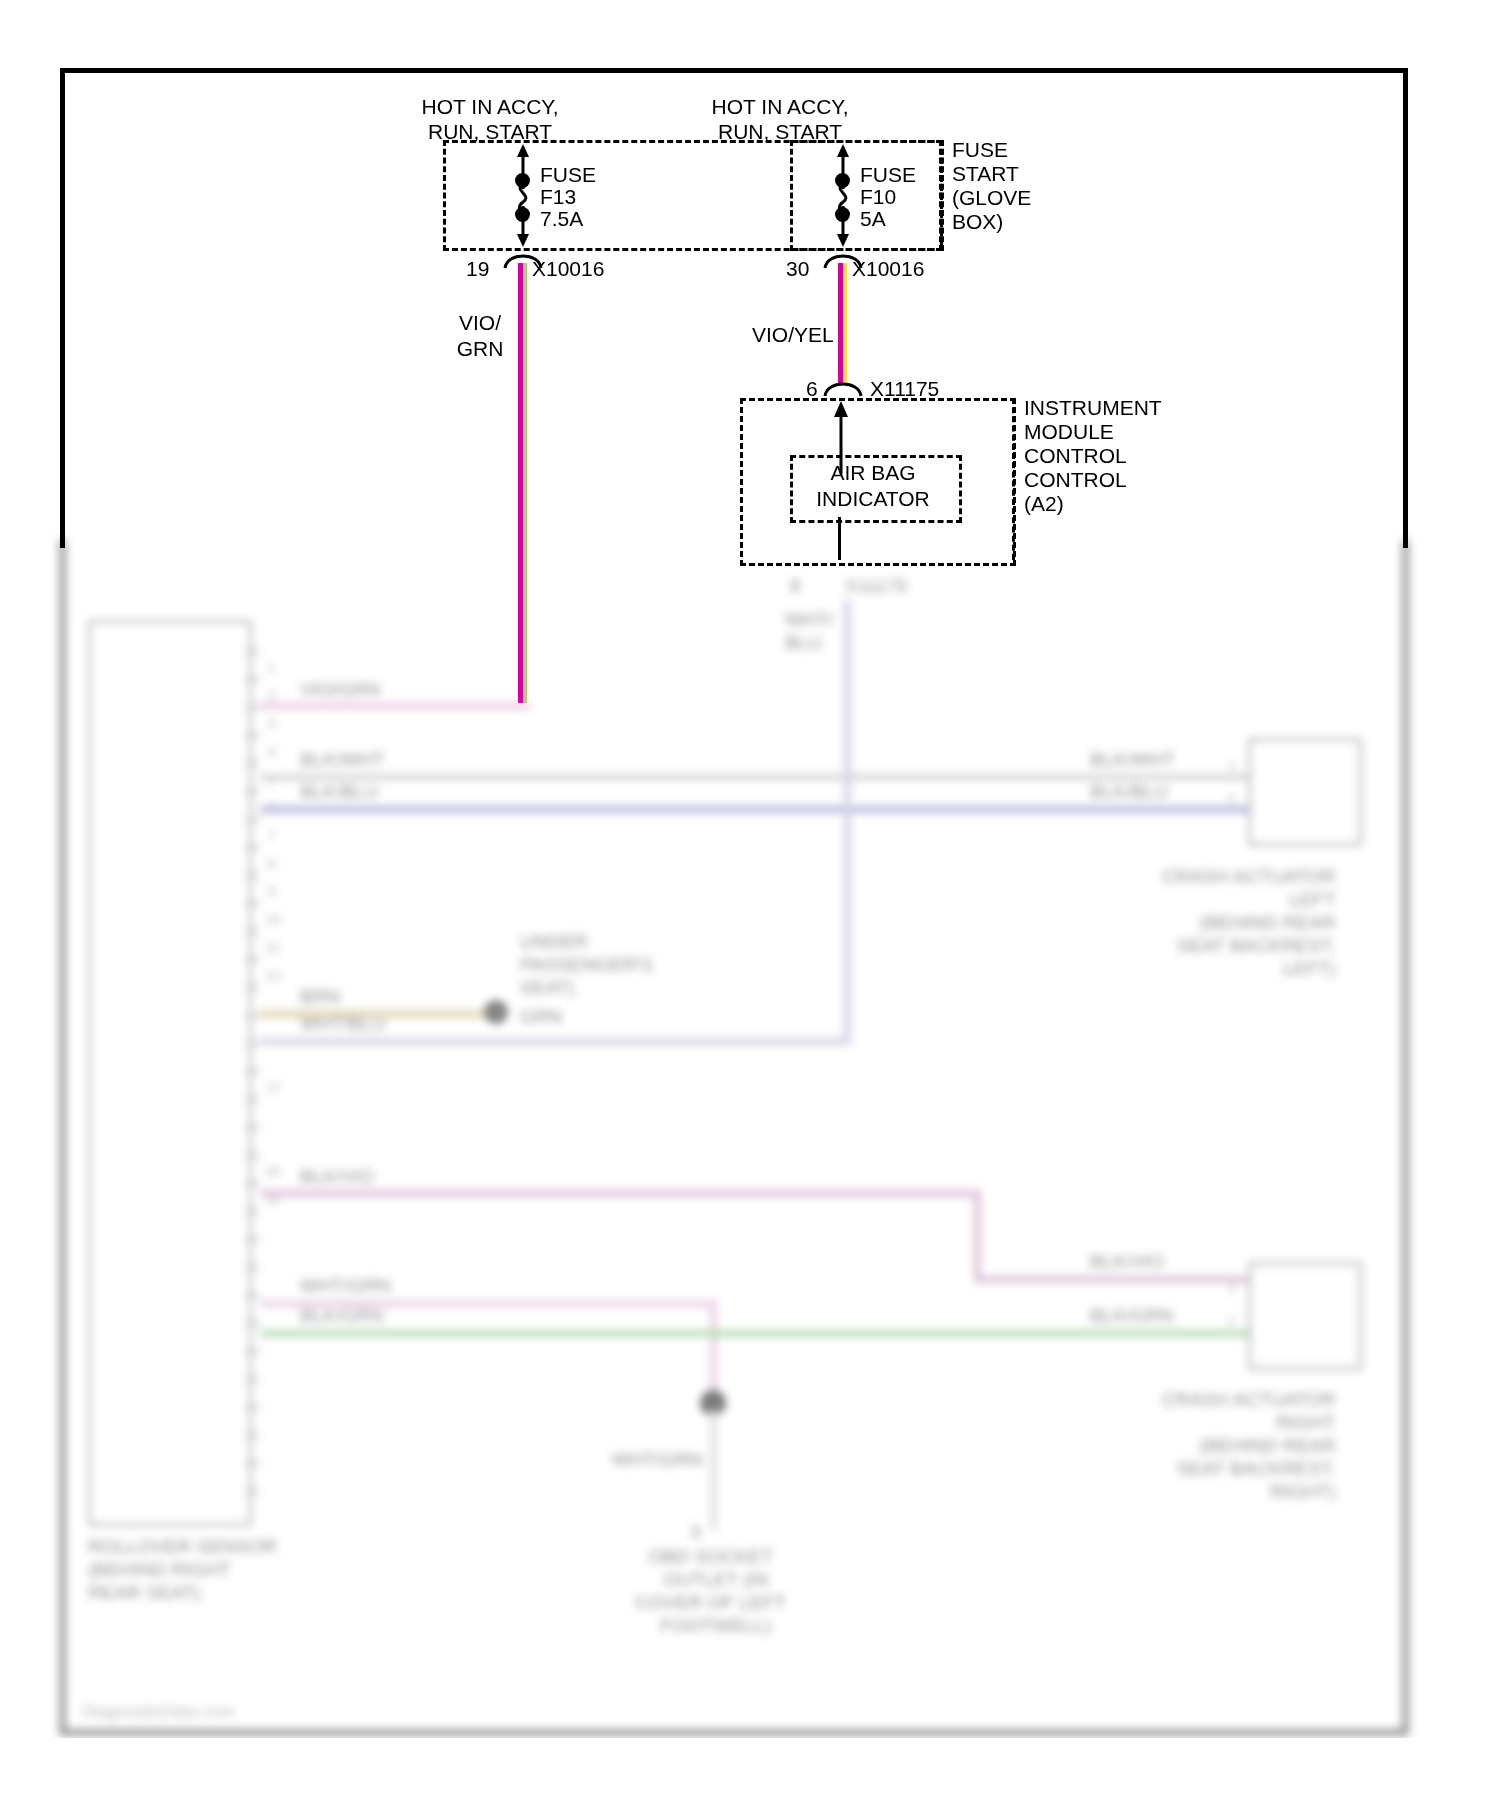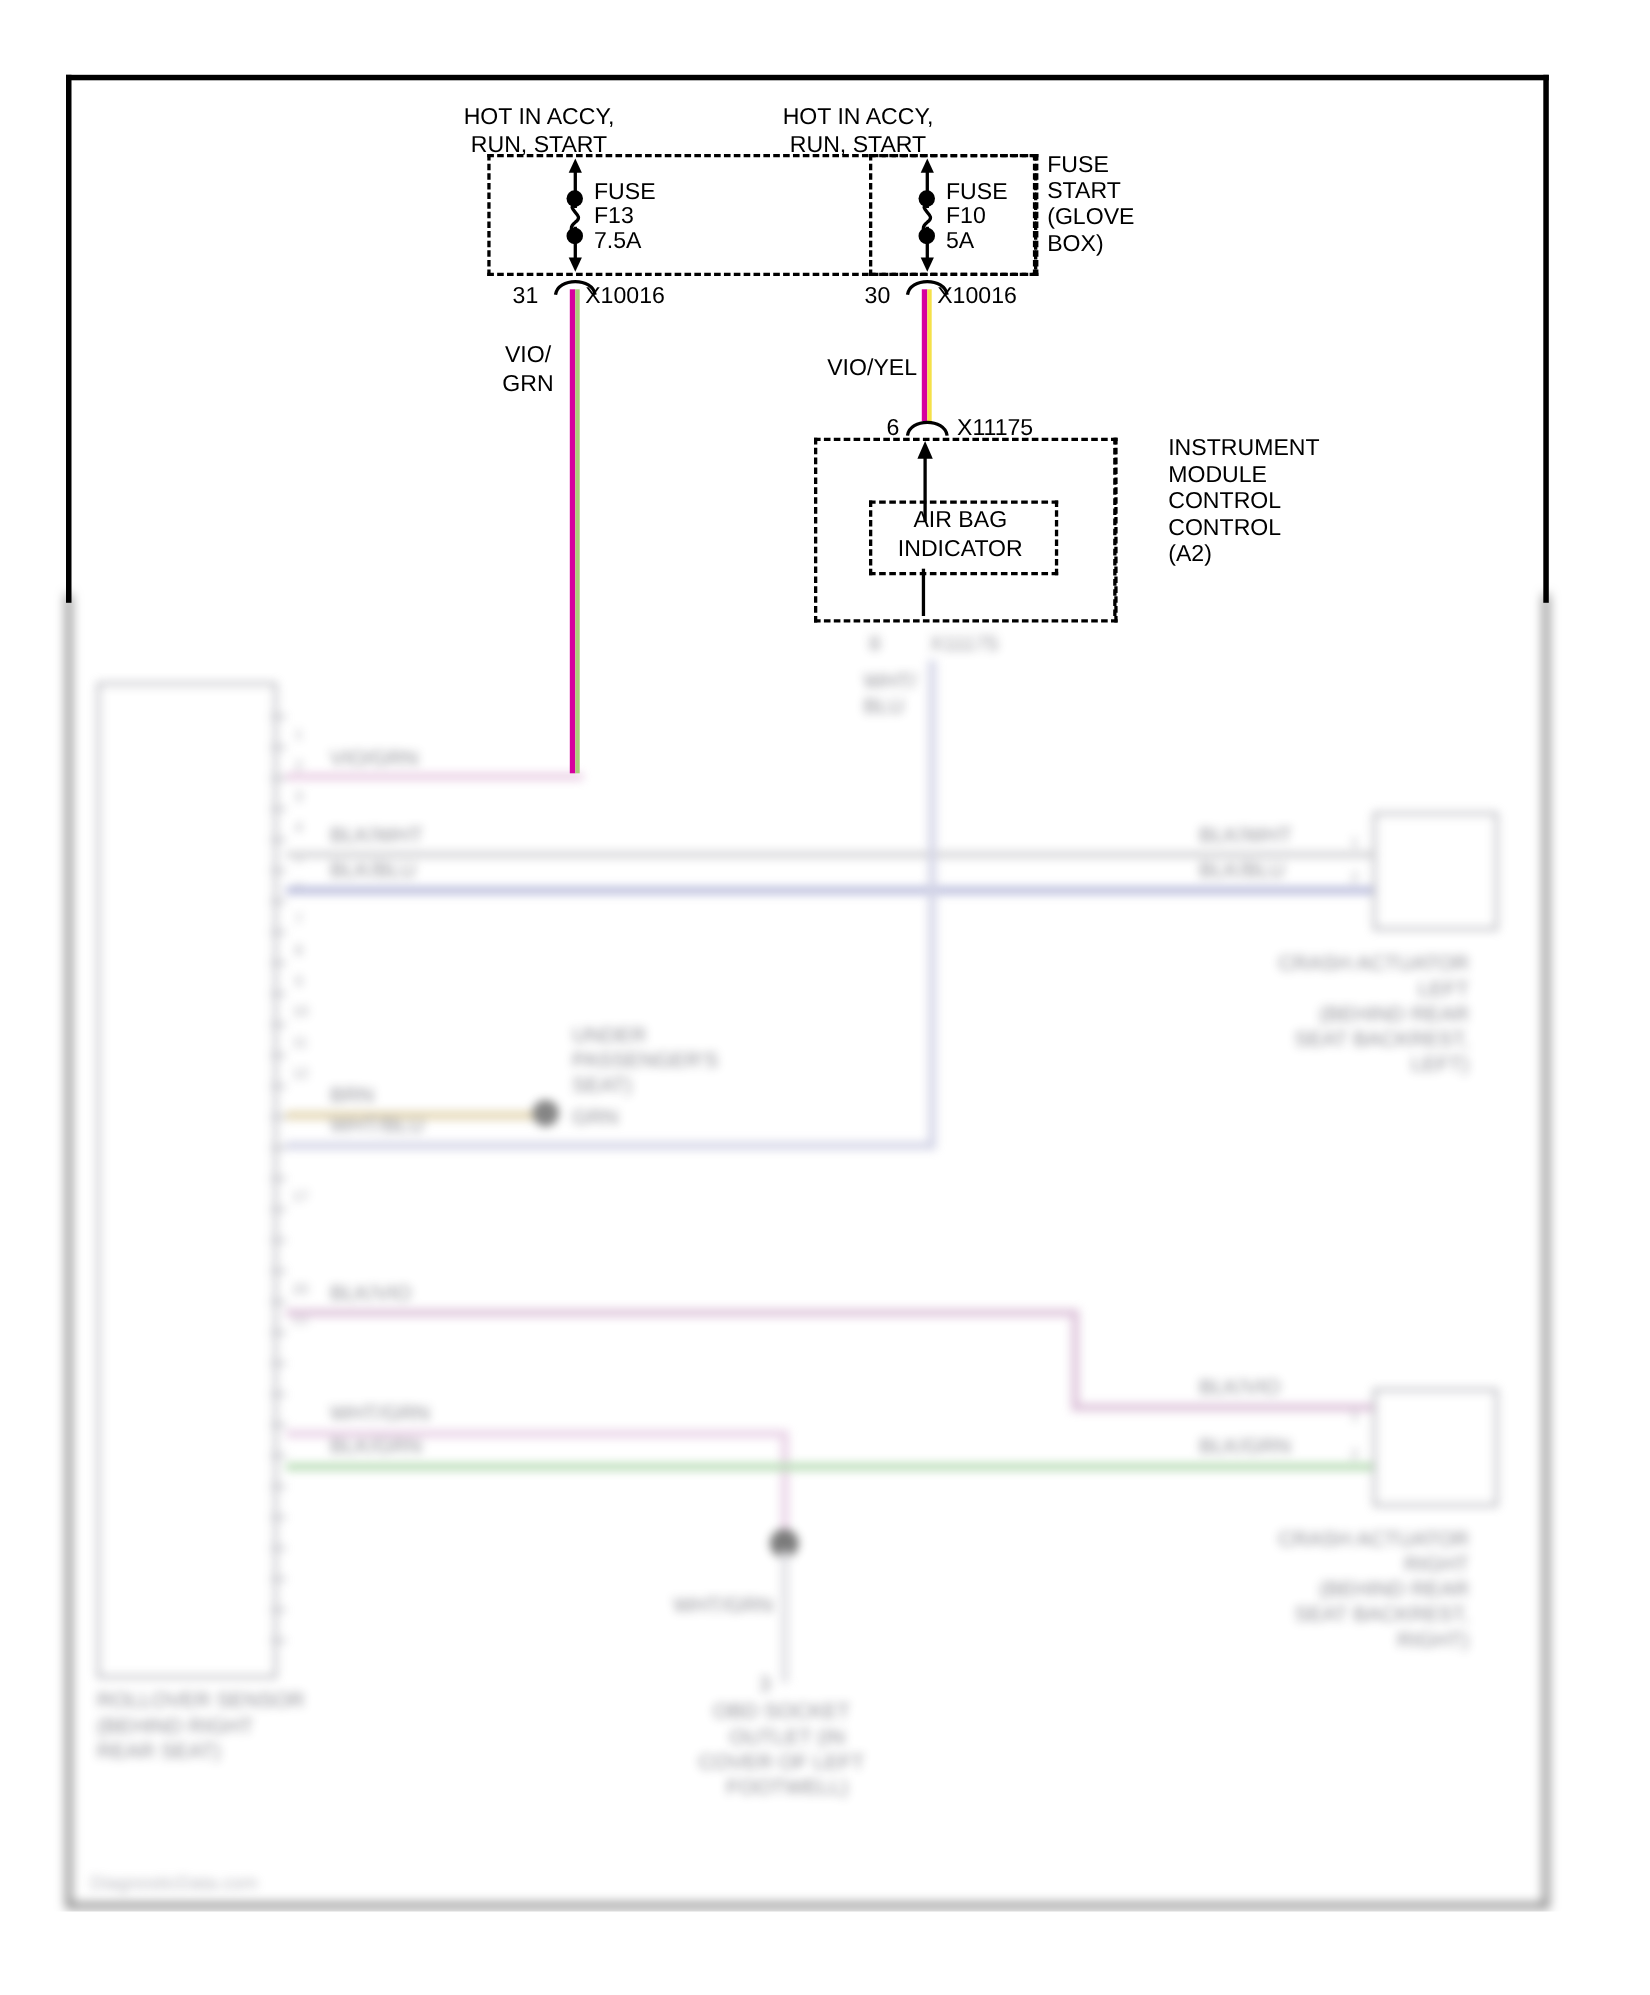--- a/index.html
+++ b/index.html
@@ -247,21 +247,21 @@
     <div class="txt" style="left:860px;top:162px;"><span>FUSE</span></div>
     <div class="txt" style="left:860px;top:184px;"><span>F10</span></div>
     <div class="txt" style="left:860px;top:206px;"><span>5A</span></div>
 
     <div class="brk" style="left:940px;top:140px;height:105px;"></div>
     <div class="txt" style="left:952px;top:138px;line-height:24px;"><span>FUSE</span><br><span>START</span><br><span>(GLOVE</span><br><span>BOX)</span></div>
 
     <svg style="position:absolute;left:503px;top:248px;" width="40" height="22" viewBox="0 0 40 22">
       <path d="M2,20 C4,4 36,4 38,20" stroke="#000" stroke-width="3" fill="none"></path>
     </svg>
-    <div class="txt" style="left:466px;top:256px;"><span>31</span></div>
+    <div class="txt" style="left:466px;top:256px;"><span>19</span></div>
     <div class="txt" style="left:532px;top:256px;"><span>X10016</span></div>
 
     <div class="wire" style="left:518px;top:263px;width:5px;height:440px;background:#d6009e;"></div>
     <div class="wire" style="left:523px;top:263px;width:4px;height:440px;background:#a8cf7a;"></div>
     <div class="txt c" style="left:440px;top:310px;width:80px;line-height:26px;"><span>VIO/</span><br><span>GRN</span></div>
 
     <svg style="position:absolute;left:823px;top:248px;" width="40" height="22" viewBox="0 0 40 22">
       <path d="M2,20 C4,4 36,4 38,20" stroke="#000" stroke-width="3" fill="none"></path>
     </svg>
     <div class="txt" style="left:786px;top:256px;"><span>30</span></div>
@@ -284,17 +284,17 @@
       <polygon points="13,3 6,19 20,19" fill="#000"></polygon>
     </svg>
 
     <div class="dashbox" style="left:790px;top:455px;width:166px;height:62px;"></div>
     <div class="txt c" style="left:790px;top:460px;width:166px;line-height:26px;"><span>AIR BAG</span><br><span>INDICATOR</span></div>
 
     <div class="ln" style="left:838px;top:517px;width:3px;height:43px;"></div>
     <div class="ln" style="left:740px;top:517px;width:3px;height:43px;background:transparent;"></div>
 
     <div class="brk" style="left:1012px;top:398px;height:162px;"></div>
-    <div class="txt" style="left:1024px;top:396px;line-height:24px;margin-left:38px;"><span>INSTRUMENT</span><br><span>MODULE</span><br><span>CONTROL</span><br><span>CONTROL</span><br><span>(A2)</span></div>
+    <div class="txt" style="left:1024px;top:396px;line-height:24px;"><span>INSTRUMENT</span><br><span>MODULE</span><br><span>CONTROL</span><br><span>CONTROL</span><br><span>(A2)</span></div>
 
   </div>
 
 </div>
 
 </body></html>

